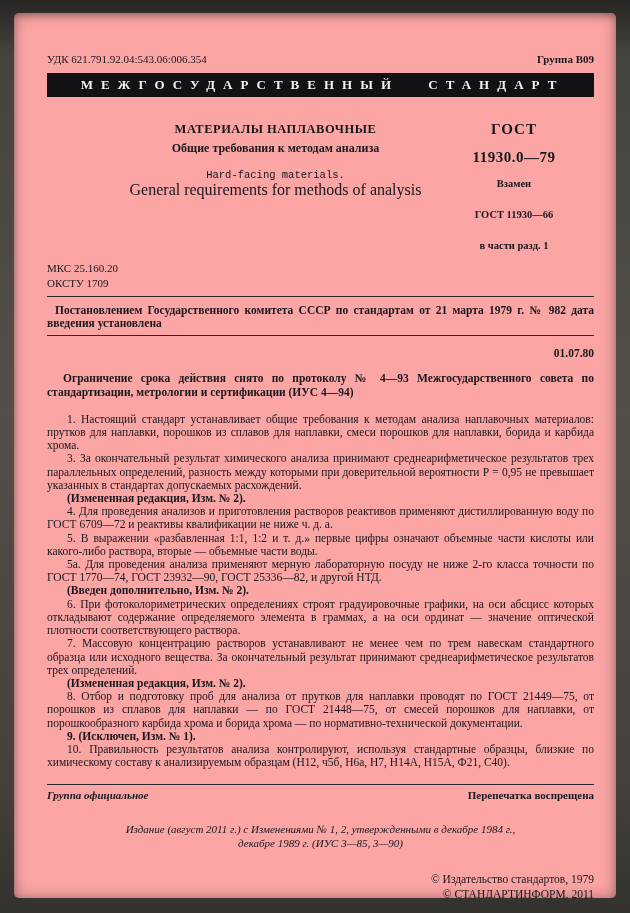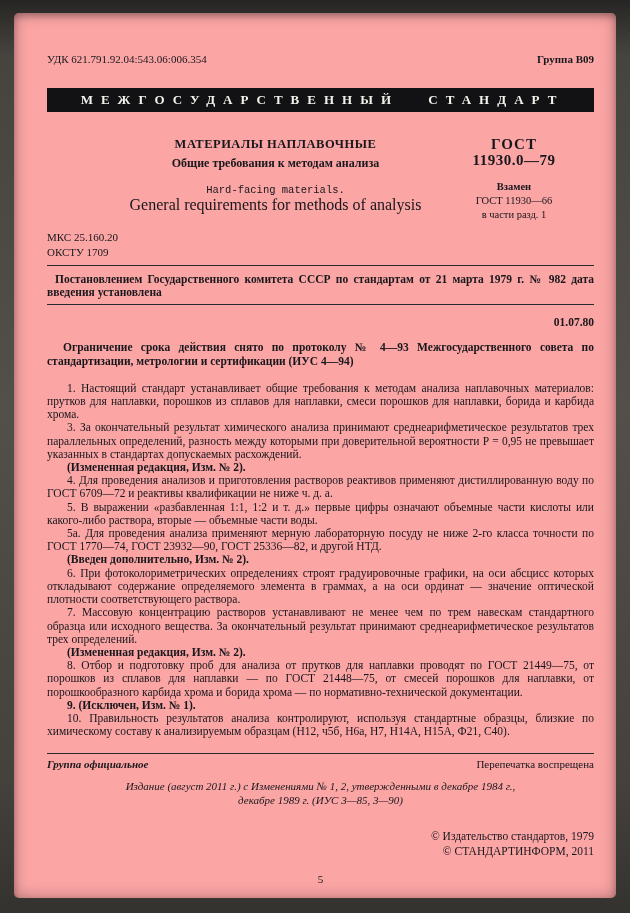--- a/index.html
+++ b/index.html
@@ -17,60 +17,60 @@
     box-shadow: inset 0 0 16px rgba(0,0,0,0.30), inset 0 3px 6px rgba(0,0,0,0.25);
     color:#17171c;
     padding: 40px 22px 14px 33px;
     overflow:hidden;
     font-size:11.5px;
     line-height:13.2px;
   }
   .toprow { display:flex; justify-content:space-between; align-items:baseline; font-size:11px; }
   .toprow .grp { font-weight:bold; }
   .banner {
-    margin-top:22px;
+    margin-top:7px;
     background:#121215;
     color:#f2f1ec;
     text-align:center;
     font-weight:bold;
     font-size:13px;
     letter-spacing:8px;
     word-spacing:18px;
     padding:5px 0 6px 4px;
   }
   .titleblock { display:flex; margin-top:26px; }
   .titleblock .left { flex:1; text-align:center; padding-left:70px; }
   .titleblock .right { width:160px; text-align:center; }
   .t-ru { font-weight:bold; font-size:12.5px; letter-spacing:0.5px; }
   .t-ru2 { font-weight:bold; font-size:12px; margin-top:5px; }
   .t-en { font-size:10.5px; margin-top:14px;font-family:Liberation Mono, monospace; }
   .t-en2 { font-size:16px; margin-top:1px; }
   .gost-label { font-weight:bold; font-size:15px; letter-spacing:1px; }
-  .gost-num { font-weight:bold; font-size:15px; margin-top:2px; letter-spacing:0.5px; }
+  .gost-num { font-weight:bold; font-size:15px; margin-top:14px; letter-spacing:0.5px; }
   .repl { font-weight:bold; font-size:10.5px; margin-top:13px; }
-  .repl2 { font-weight:normal; font-size:10.5px; margin-top:1px; }
+  .repl2 { font-weight:bold; font-size:10.5px; margin-top:18px; }
   .codes { margin-top:10px; font-size:11px; }
   .codes div { margin-top:1px; }
   .rule { border:none; border-top:1px solid #2a2a2e; margin:6px 0 0 0; }
   .decree {
     font-weight:bold; text-align:justify; margin-top:7px; text-indent:8px;
   }
   .date-rule { border:none; border-top:1px solid #2a2a2e; margin-top:5px; }
   .eff-date { font-weight:bold; text-align:right; margin-top:11px; }
   .limitation {
     font-weight:bold; text-align:justify; margin-top:12px; text-indent:16px;
   }
   .content { margin-top:14px; }
   .para { text-align:justify; text-indent:20px; }
   .para.bold { font-weight:bold; }
   .footer-rule { border:none; border-top:1px solid #2a2a2e; margin-top:15px; }
   .foot-row { display:flex; justify-content:space-between; margin-top:4px; font-size:11px; }
   .foot-row .official { font-weight:bold; font-style:italic; }
-  .foot-row .reprint { font-weight:normal;padding-left:39px; }
-  .edition-note { text-align:center; font-style:italic; font-size:11px; margin-top:8px; }
+  .foot-row .reprint { font-weight:bold;padding-left:39px; }
+  .edition-note { text-align:center; font-style:italic; font-size:11px; margin-top:20px; }
   .edition-note div { margin-top:1px; }
   .copyrights { text-align:right; margin-top:22px; font-size:11.5px; line-height:15px; }
   .pagenum { text-align:center; margin-top:14px; font-size:11px; }
 </style>
 </head>
 <body>
 
 <div class="frame">
   <div class="page">
 

